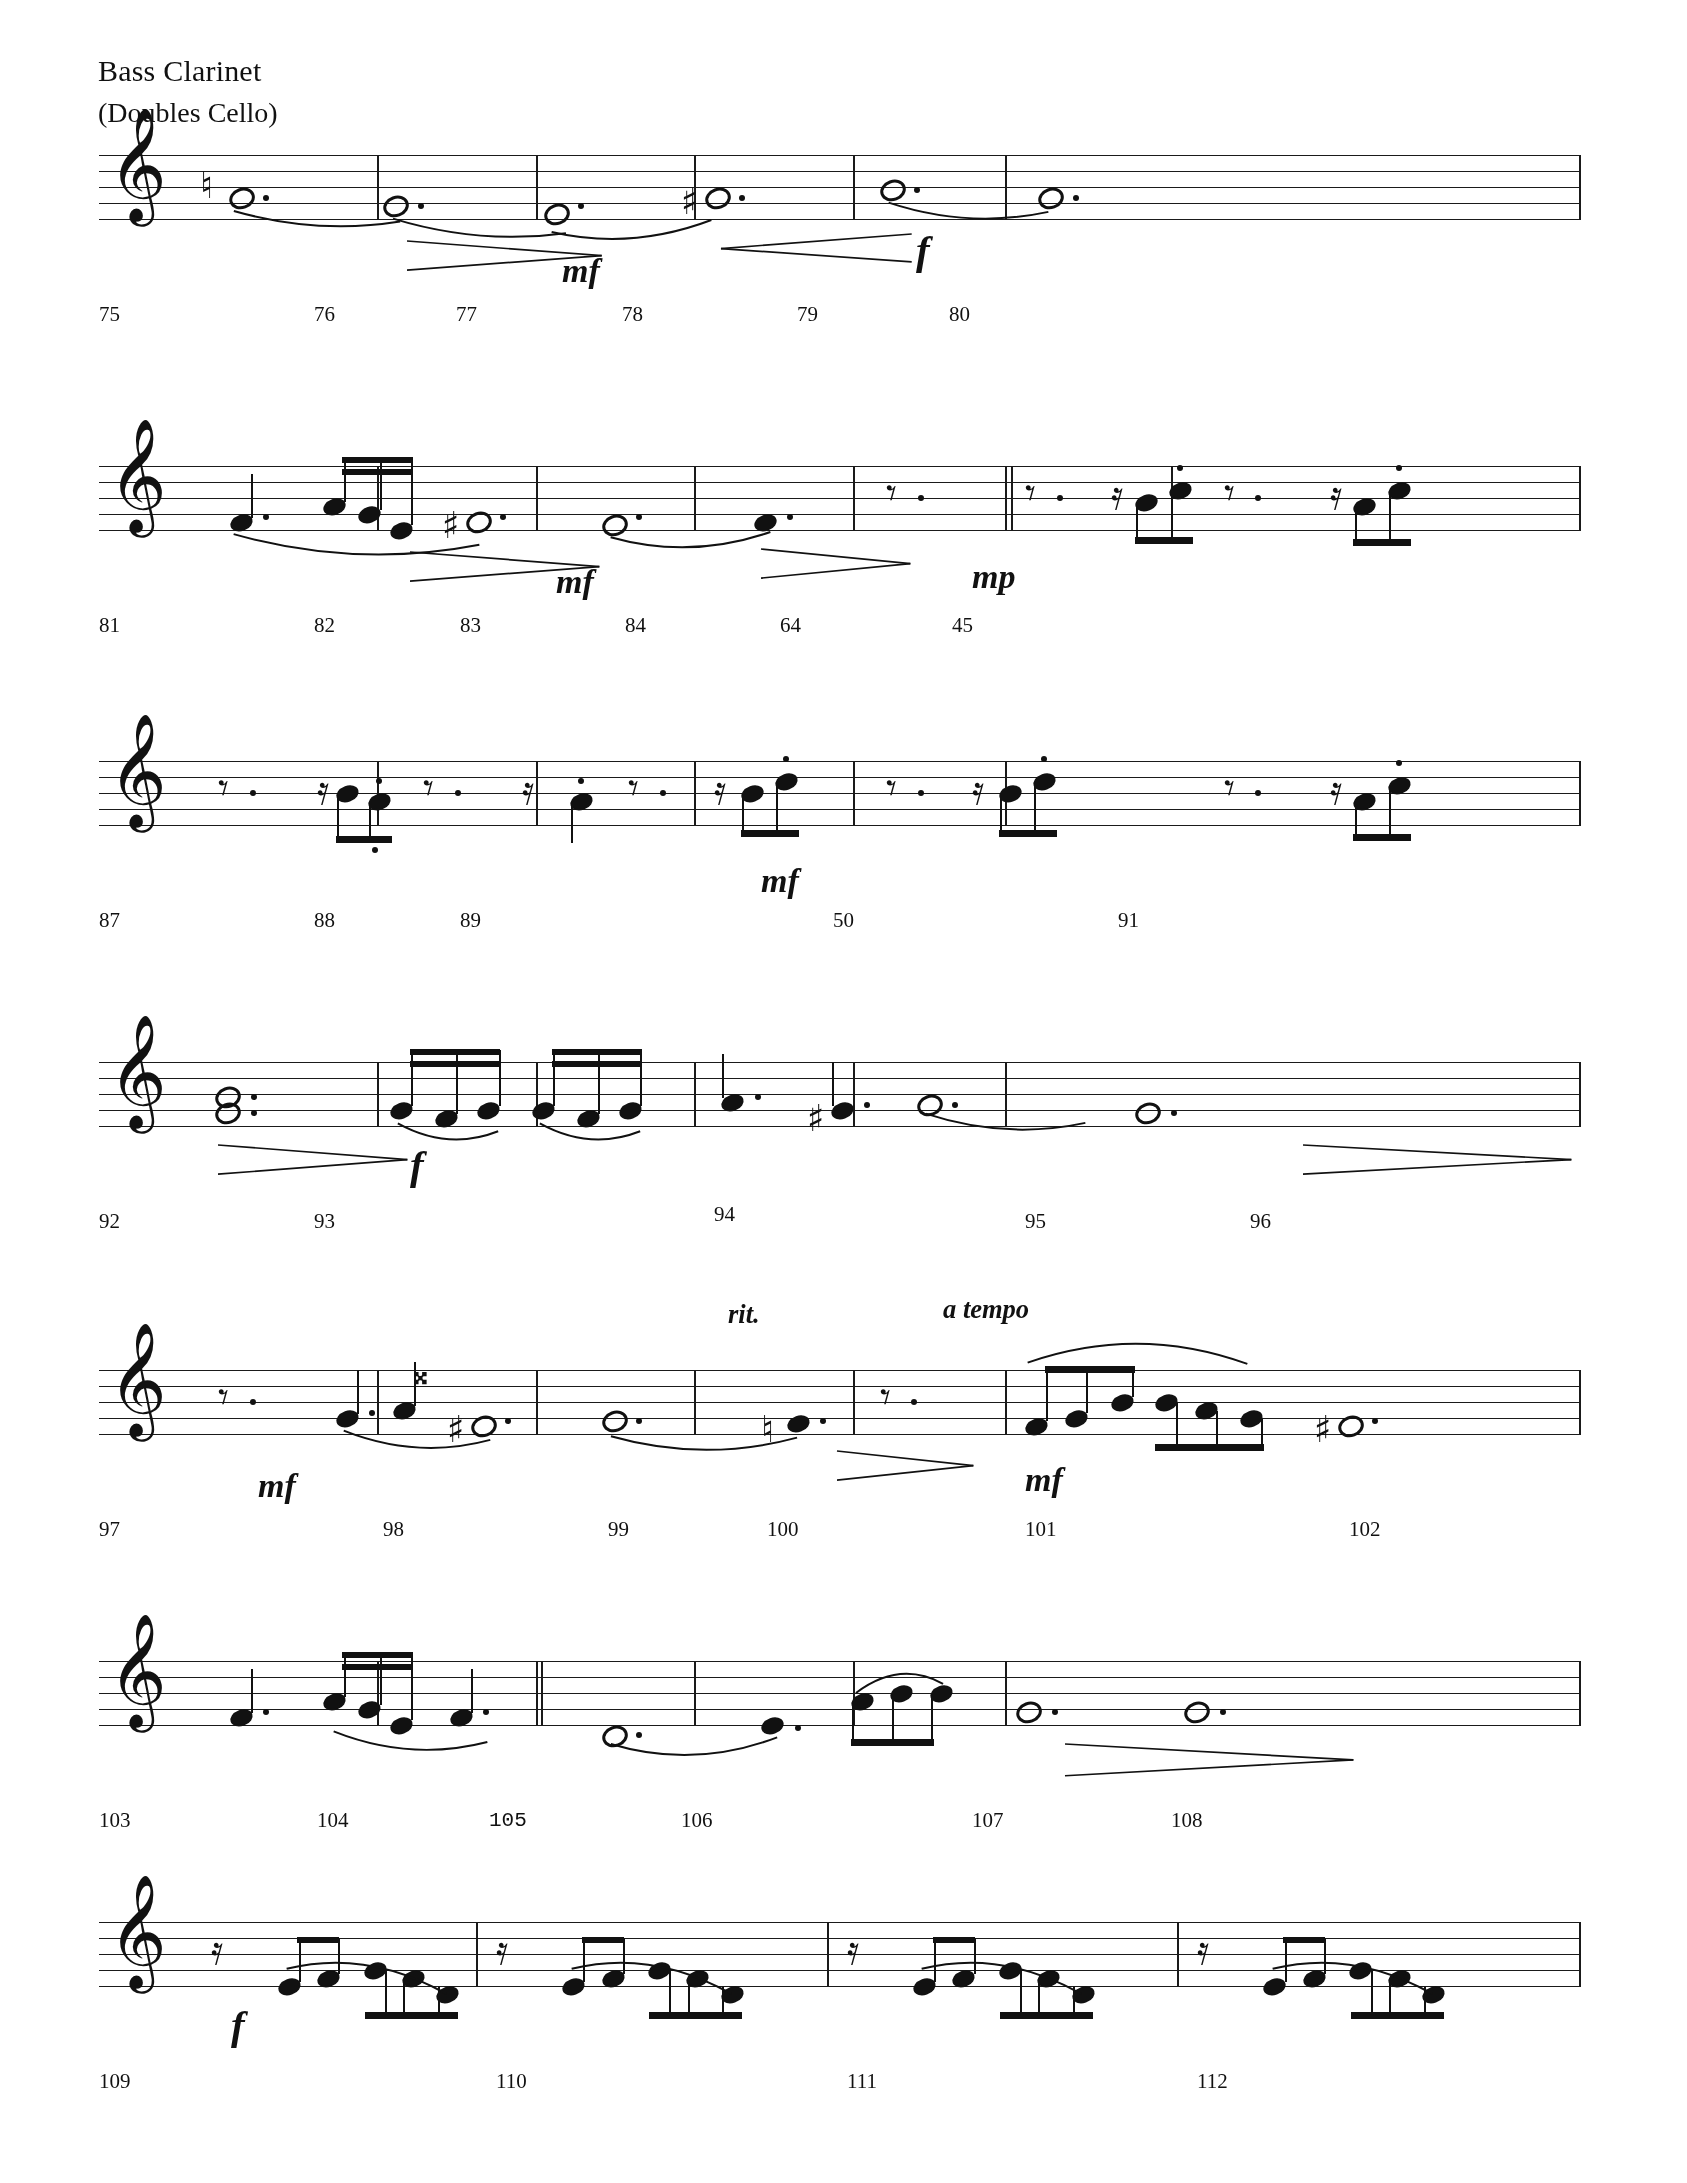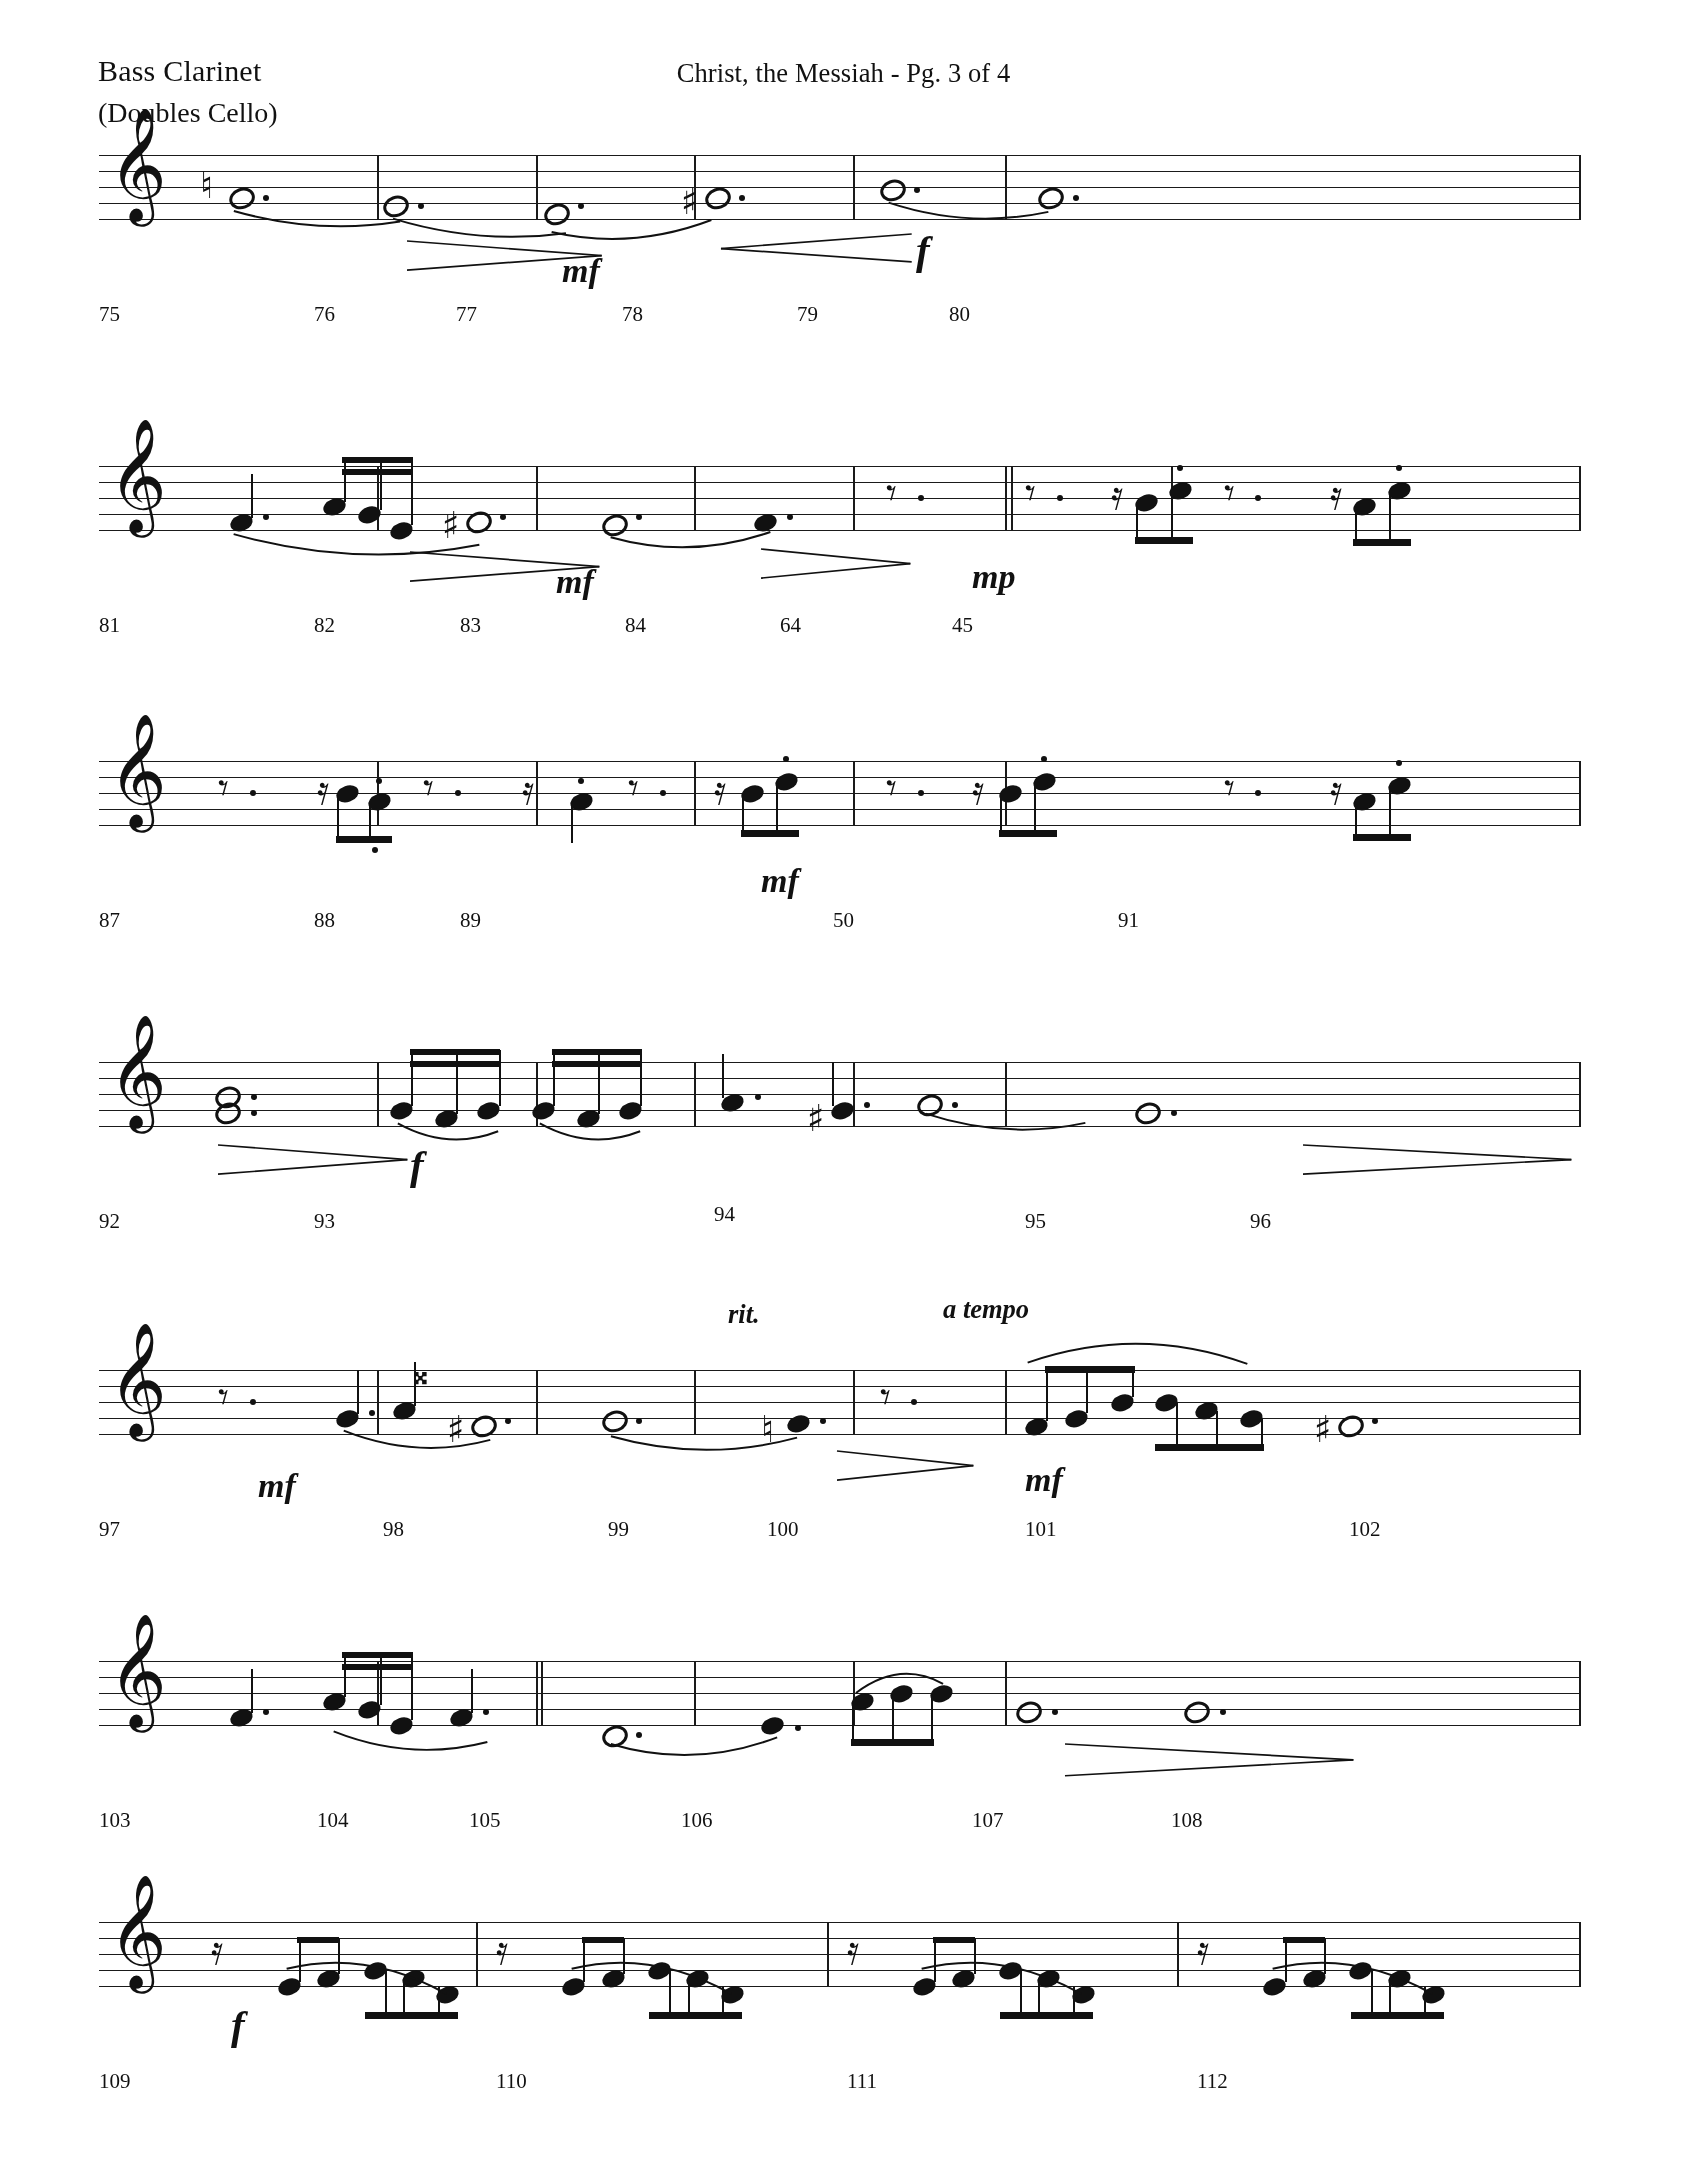--- a/index.html
+++ b/index.html
@@ -194,21 +194,20 @@
     color: #111;
   }
 </style>
 </head>
 <body>
 
 <div class="page">
 
   <div class="instrument-name">Bass Clarinet</div>
   <div class="instrument-sub">(Doubles Cello)</div>
-  <div class="song-title">Christ, the Messiah - Pg. 3 of 4</div>
 
   <div class="system" id="sys1" style="top:155px;">
     <div class="staff">
       <div class="line l0"></div>
         <div class="line l1"></div>
         <div class="line l2"></div>
         <div class="line l3"></div>
         <div class="line l4"></div>
     </div>
     <div class="clef">𝄞</div>
@@ -672,21 +671,21 @@
         <path d="M4,44 Q70,-6 136,30"></path>
       </svg>
 
     <svg class="hairpin" style="left:966px; top:83px; width:291px; height:26.5px;" viewBox="0 0 440 40" width="291" height="26.5">
         <line x1="0" y1="0" x2="436" y2="24"></line>
         <line x1="0" y1="48" x2="436" y2="24"></line>
       </svg>
 
     <div class="measure-num" style="left:0px; top:149px;">103</div>
     <div class="measure-num" style="left:218px; top:149px;">104</div>
-    <div class="measure-num" style="left:370px; top:149px;">105</div>
+    <div class="measure-num" style="left:390px; top:149px;font-family:Liberation Mono, monospace;">105</div>
     <div class="measure-num" style="left:582px; top:149px;">106</div>
     <div class="measure-num" style="left:873px; top:149px;">107</div>
     <div class="measure-num" style="left:1072px; top:149px;">108</div>
   </div>
 
   <div class="system" id="sys7" style="top:1922px;">
     <div class="staff">
       <div class="line l0"></div>
         <div class="line l1"></div>
         <div class="line l2"></div>

